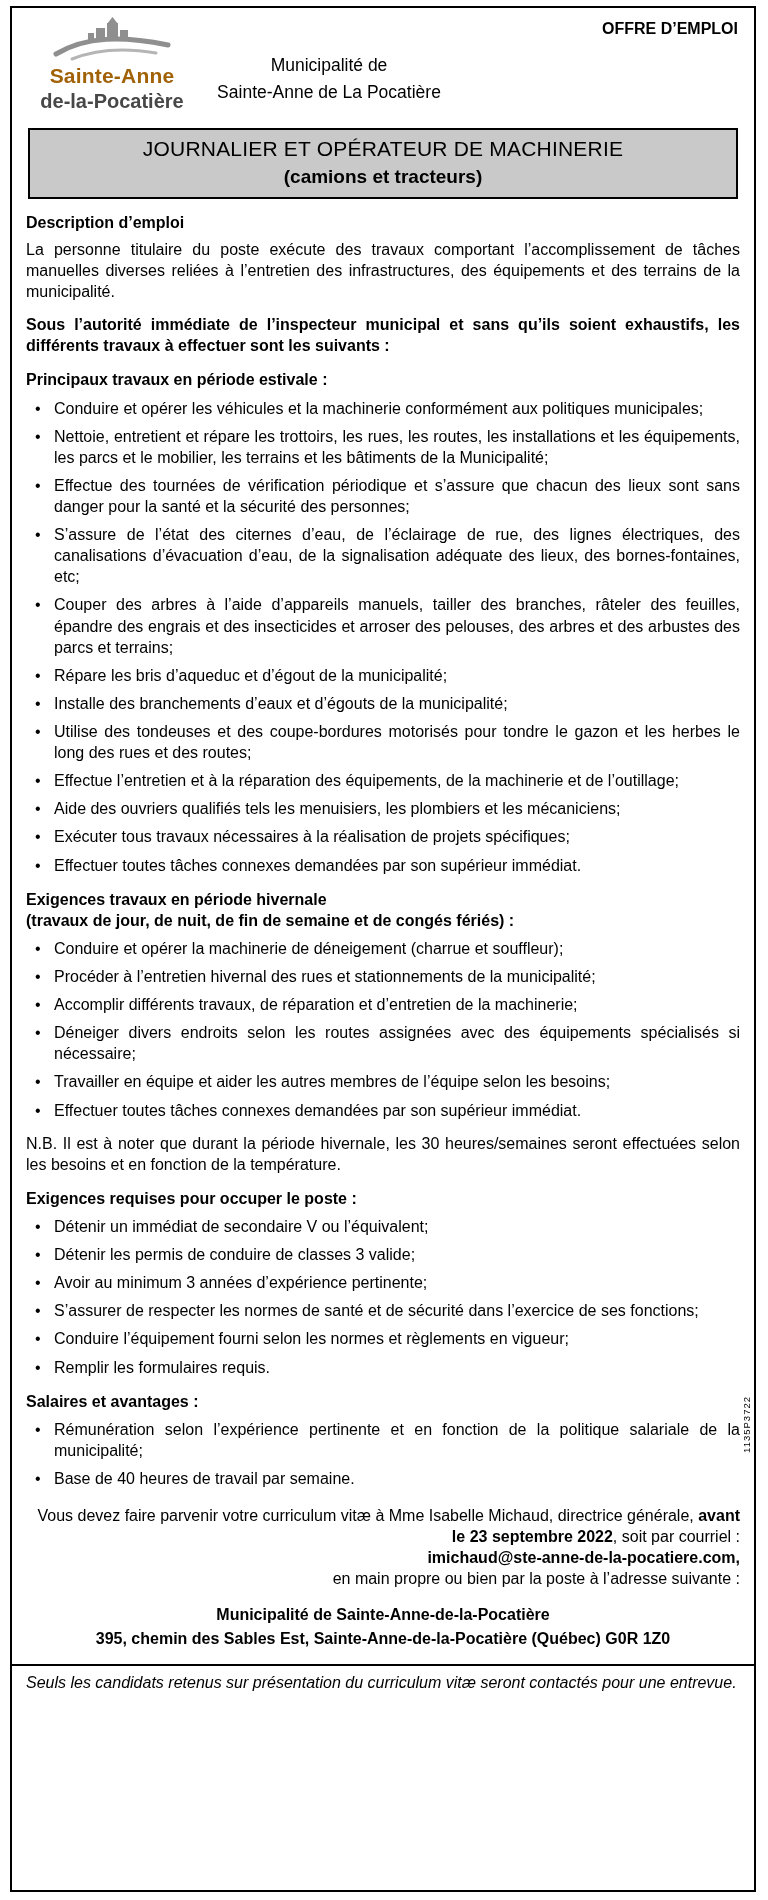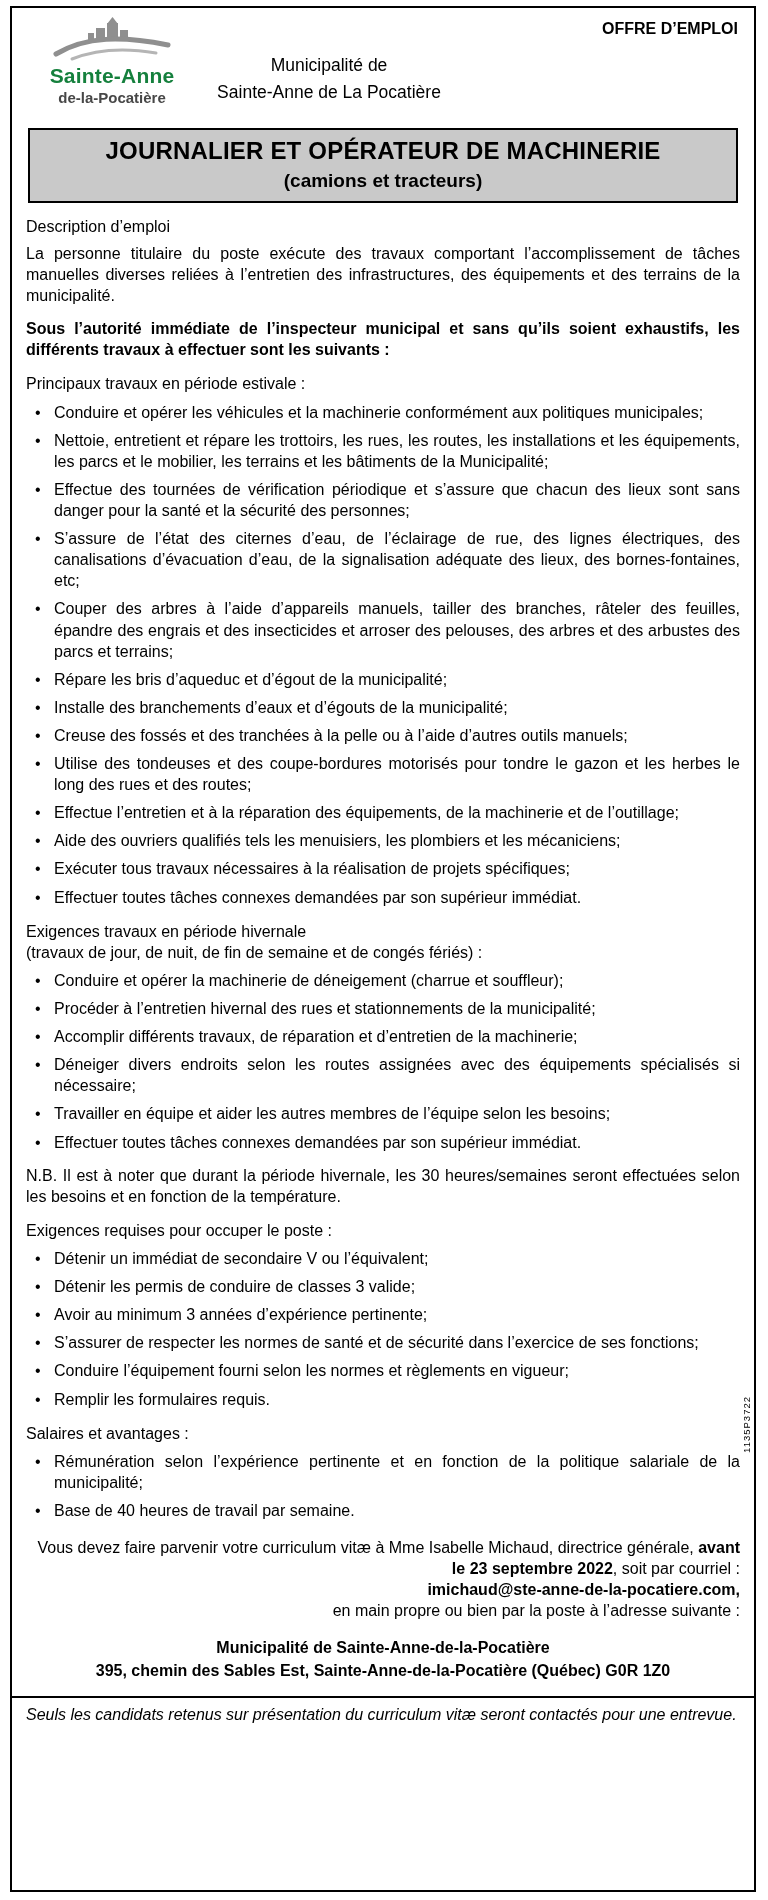--- a/index.html
+++ b/index.html
@@ -10,36 +10,36 @@
   }
   .page {
     position:absolute; left:10px; top:6px; width:746px; height:1886px;
     border:2px solid #000; box-sizing:border-box;
     padding:4px 14px 0 14px;
   }
   
   .header { position:relative; height:112px; }
   .logo { position:absolute; left:8px; top:4px; width:156px; text-align:center; }
   .logo svg { display:block; margin:0 auto; }
-  .logo-line1 { font-size:21px; font-weight:bold; color:#15803d; letter-spacing:.2px; }
-  .logo-line2 { font-size:15px; font-weight:bold; color:#474747; margin-top:-2px; }
+  .logo-line1 { font-size:21px; font-weight:bold; color:#a16207; letter-spacing:.2px; }
+  .logo-line2 { font-size:20px; font-weight:bold; color:#474747; margin-top:-2px; }
   .offer-label { position:absolute; right:2px; top:6px; font-weight:bold; font-size:16px; }
   .header-center {
     margin-left:128px; margin-right:236px; padding-top:40px;
     text-align:center; font-weight:normal; font-size:17.5px; line-height:1.55;
   }
   
   .title-bar {
     margin:4px 2px 12px 2px; background:#c9c9c9; border:2px solid #000;
     text-align:center; padding:5px 4px 8px 4px;
   }
-  .title-line1 { font-size:24px; font-weight:bold; letter-spacing:.2px; }
+  .title-line1 { font-size:21px; font-weight:normal; letter-spacing:.2px; }
   .title-line2 { font-size:19px; font-weight:bold; margin-top:1px; }
   
-  .h { font-weight:normal; margin:13px 0 6px 0; }
+  .h { font-weight:bold; margin:13px 0 6px 0; }
   .h.tight { margin-bottom:2px; }
   p.body-par { margin:6px 0; text-align:justify; }
   p.bold-par { font-weight:bold; text-align:justify; margin:12px 0 8px 0; }
   ul.bullets { list-style:none; margin:4px 0 12px 0; padding:0; }
   ul.bullets li {
     position:relative; padding-left:28px; margin:7px 0; text-align:justify;
   }
   ul.bullets li::before { content:"•"; position:absolute; left:9px; top:0; }
   .bold { font-weight:bold; }
   .apply-par { margin:16px 0 10px 0; text-align:right; }
@@ -91,21 +91,20 @@
 
   <div class="h">Principaux travaux en période estivale :</div>
   <ul class="bullets">
     <li>Conduire et opérer les véhicules et la machinerie conformément aux politiques municipales;</li>
     <li>Nettoie, entretient et répare les trottoirs, les rues, les routes, les installations et les équipements, les parcs et le mobilier, les terrains et les bâtiments de la Municipalité;</li>
     <li>Effectue des tournées de vérification périodique et s’assure que chacun des lieux sont sans danger pour la santé et la sécurité des personnes;</li>
     <li>S’assure de l’état des citernes d’eau, de l’éclairage de rue, des lignes électriques, des canalisations d’évacuation d’eau, de la signalisation adéquate des lieux, des bornes-fontaines, etc;</li>
     <li>Couper des arbres à l’aide d’appareils manuels, tailler des branches, râteler des feuilles, épandre des engrais et des insecticides et arroser des pelouses, des arbres et des arbustes des parcs et terrains;</li>
     <li>Répare les bris d’aqueduc et d’égout de la municipalité;</li>
     <li>Installe des branchements d’eaux et d’égouts de la municipalité;</li>
-    <li>Creuse des fossés et des tranchées à la pelle ou à l’aide d’autres outils manuels;</li>
     <li>Utilise des tondeuses et des coupe-bordures motorisés pour tondre le gazon et les herbes le long des rues et des routes;</li>
     <li>Effectue l’entretien et à la réparation des équipements, de la machinerie et de l’outillage;</li>
     <li>Aide des ouvriers qualifiés tels les menuisiers, les plombiers et les mécaniciens;</li>
     <li>Exécuter tous travaux nécessaires à la réalisation de projets spécifiques;</li>
     <li>Effectuer toutes tâches connexes demandées par son supérieur immédiat.</li>
   </ul>
 
   <div class="h tight">
     <div>Exigences travaux en période hivernale</div>
     <div>(travaux de jour, de nuit, de fin de semaine et de congés fériés) :</div>

